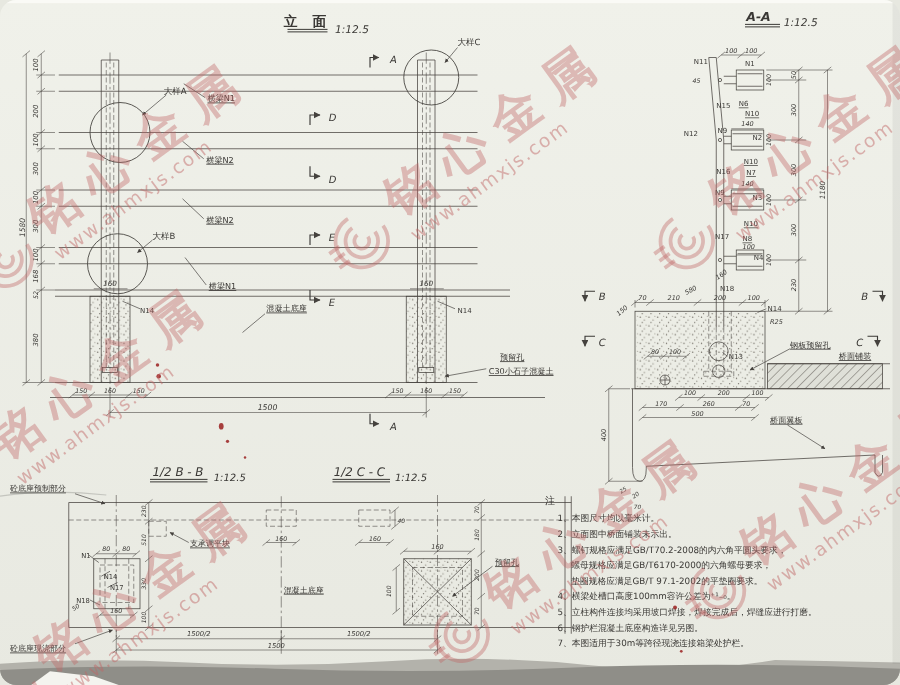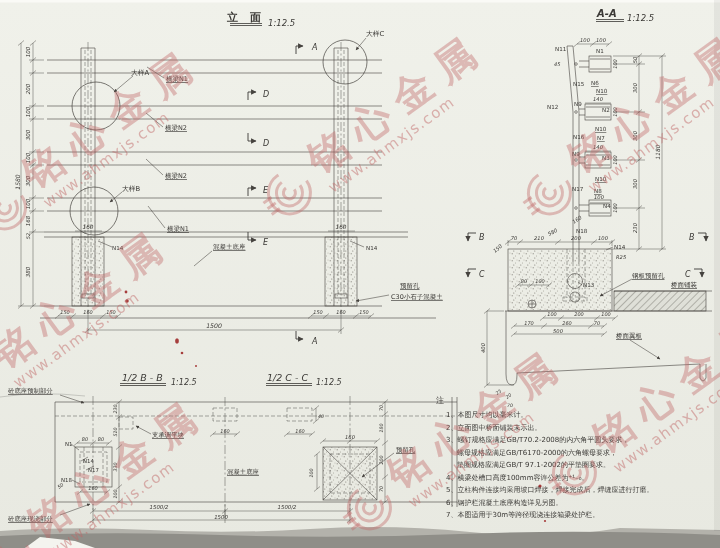--- a/index.html
+++ b/index.html
@@ -1,17 +1,17 @@
 <!DOCTYPE html>
 <html><head>
 <meta charset="utf-8">
 <style>
   html,body{margin:0;padding:0;}
   body{width:720px;height:548px;overflow:hidden;background:#e7e8e0;font-family:"DejaVu Sans",sans-serif;}
-  #page{position:relative;width:720px;height:548px;background:linear-gradient(#f0f1ea,#e8e9e1);overflow:hidden;}
+  #page{position:relative;width:720px;height:548px;background:linear-gradient(#f0f1ea,#e8e9e1);overflow:hidden;border-radius:13px;}
   svg text{font-family:"DejaVu Sans",sans-serif;fill:#3a3835;}
   .wm{position:absolute;display:flex;align-items:center;gap:10px;color:rgba(193,103,103,.40);
       transform:rotate(-36deg);pointer-events:none;white-space:nowrap;}
   .wm-col{display:flex;flex-direction:column;}
   .wm-brand{font-size:40px;font-weight:bold;letter-spacing:12px;line-height:1;}
   .wm-url{font-size:15px;letter-spacing:1.5px;margin-top:2px;color:rgba(193,103,103,.48);}
   .wm svg{flex:0 0 auto;}
 </style>
 </head>
 <body>

